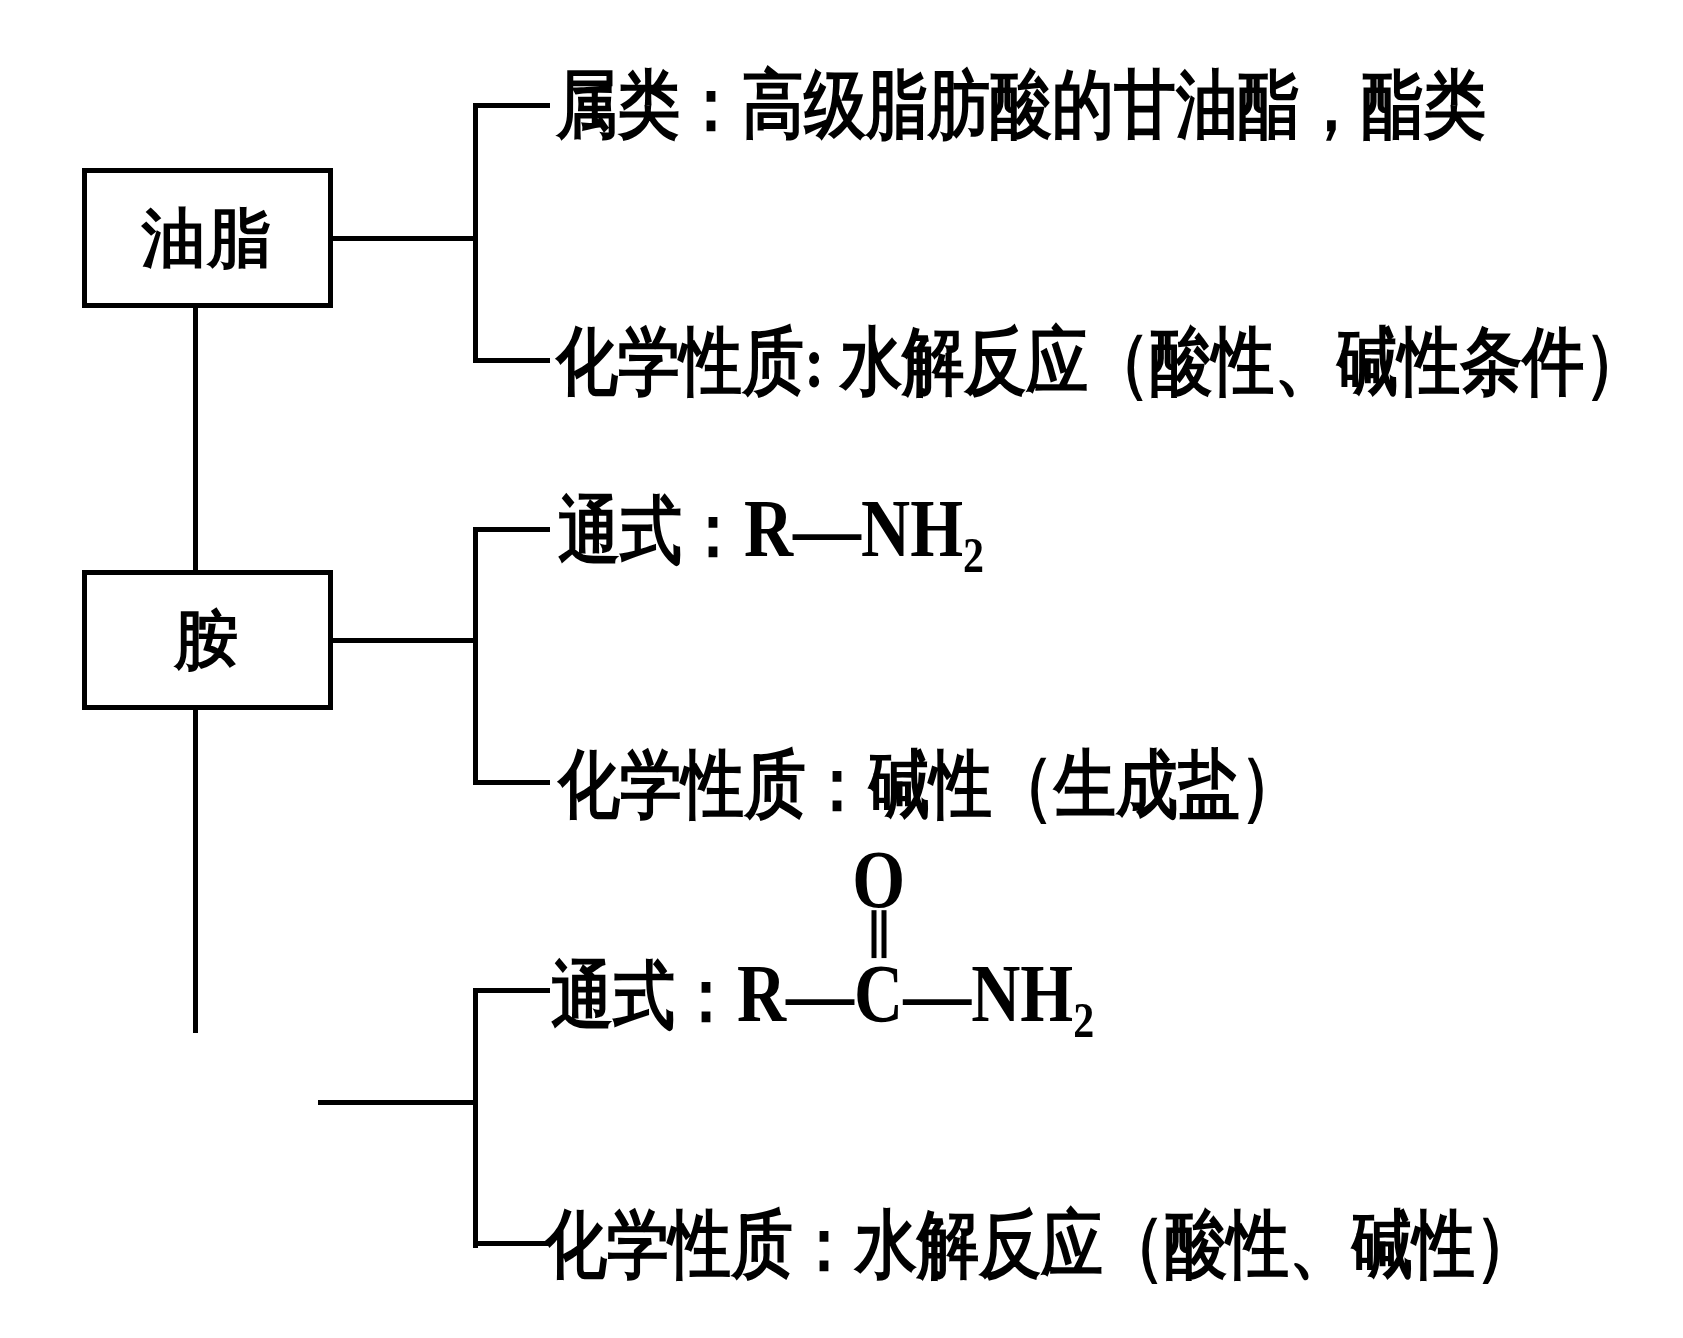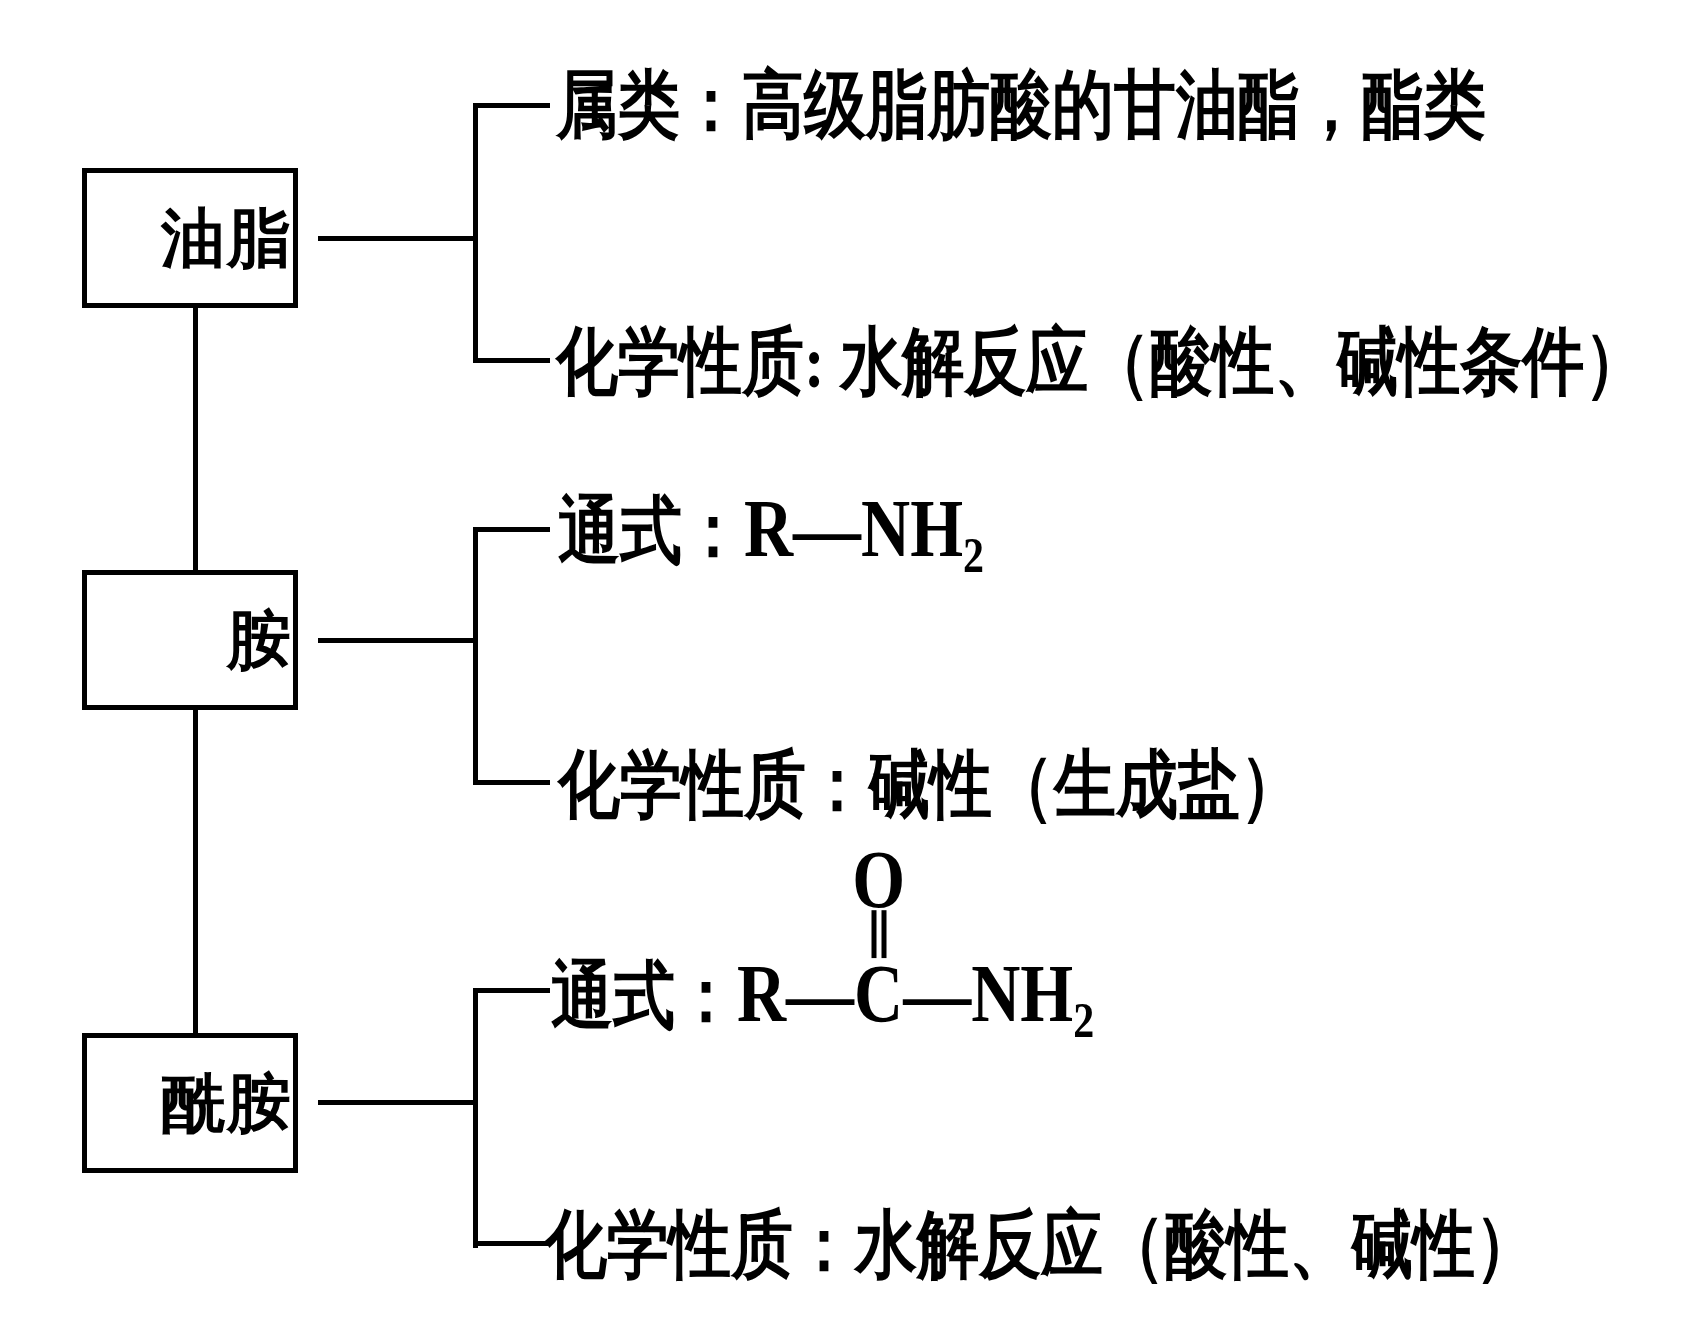--- a/index.html
+++ b/index.html
@@ -6,25 +6,25 @@
   .canvas{
     position:relative;
     width:1683px;height:1338px;
     background:#fff;
     color:#000;
     font-family:"Liberation Serif","DejaVu Serif",serif;
     overflow:hidden;
   }
   .nbox{
     position:absolute;
-    left:82px;width:216px;height:140px;
+    left:82px;width:251px;height:140px;
     box-sizing:border-box;
     border:5px solid #000;
     background:#fff;
-    display:flex;align-items:center;justify-content:flex-end;
+    display:flex;align-items:center;justify-content:center;
     font-weight:bold;font-size:64px;
     letter-spacing:2px;
     z-index:2;
   }
   .vline,.hline{position:absolute;background:#000;z-index:1;}
   .btext{
     position:absolute;
     height:62px;line-height:62px;
     font-size:62px;font-weight:bold;
     white-space:nowrap;
@@ -56,23 +56,20 @@
 <body>
 
 <div class="canvas">
 
   <div class="nbox" style="top:168px">
     <span>油脂</span>
   </div>
   <div class="nbox" style="top:570px">
     <span>胺</span>
   </div>
-  <div class="nbox" style="top:1033px">
-    <span>酰胺</span>
-  </div>
 
   <div class="vline" style="left:193px;top:308px;width:5px;height:262px"></div>
   <div class="vline" style="left:193px;top:710px;width:5px;height:323px"></div>
 
   <div class="hline" style="left:318px;top:236px;width:160px;height:5px"></div>
   <div class="hline" style="left:318px;top:638px;width:160px;height:5px"></div>
   <div class="hline" style="left:318px;top:1100px;width:160px;height:5px"></div>
 
   <div class="vline" style="left:473px;top:103px;width:5px;height:260px"></div>
   <div class="hline" style="left:473px;top:103px;width:77px;height:5px"></div>

